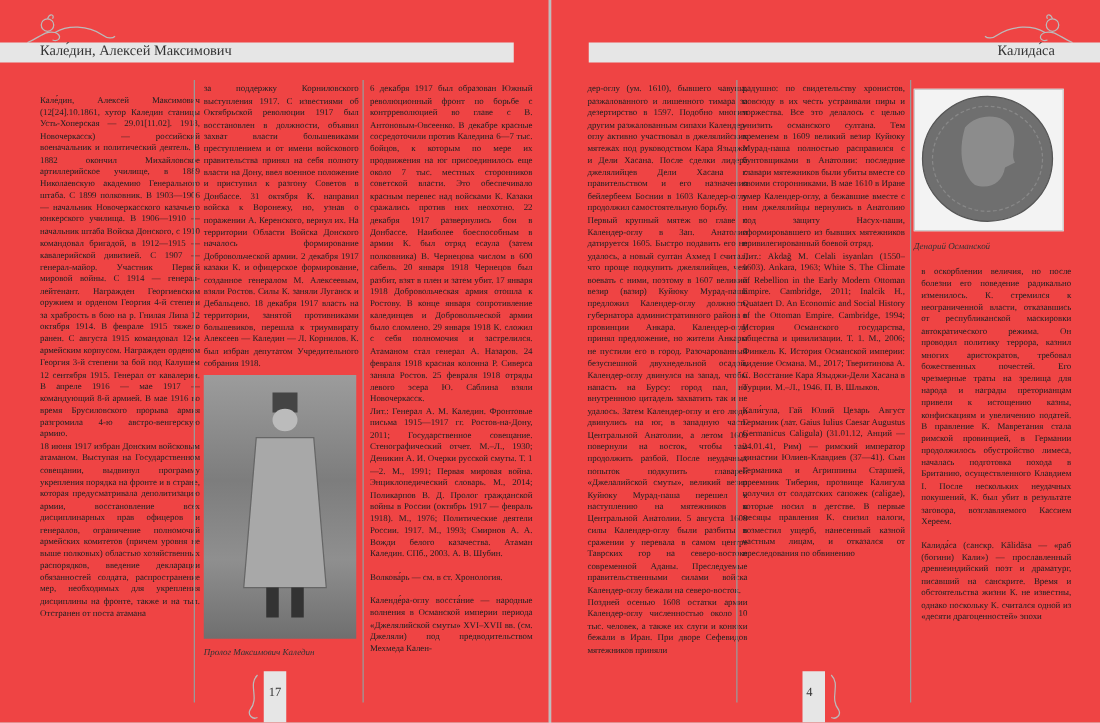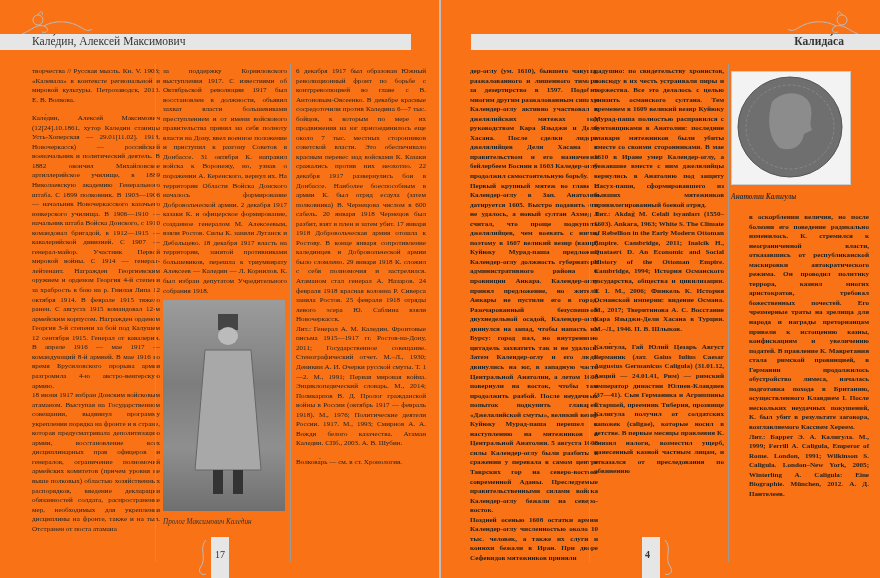--- a/index.html
+++ b/index.html
@@ -1,20 +1,20 @@
 <!DOCTYPE html>
 <html><head>
 <meta charset="utf-8">
 <style>
   html, body { margin:0; padding:0; }
   body { width:880px; height:578px; background:#d9d9d9; position:relative; overflow:hidden;
          font-family:"Liberation Serif", "DejaVu Serif", serif; color:#222; }
-  .page { position:absolute; top:0; height:578px; background:#f97316; overflow:hidden; }
+  .page { position:absolute; top:0; height:578px; background:#ef4444; overflow:hidden; }
   .page.left { left:0; width:439px; }
-  .page.right { left:441px; width:439px;font-weight:bold; }
+  .page.right { left:441px; width:439px; }
   .spine { position:absolute; left:439px; top:0; width:2px; height:578px; background:#bdbdbd; }
   .header-band { position:absolute; top:34px; height:16px; background:#e6e6e6; }
   .left .header-band { left:0; width:411px; }
   .right .header-band { left:30px; width:409px; }
   .header-title { position:absolute; top:35px; font-size:11.5px; color:#333; white-space:nowrap; }
   .left .header-title { left:32px; }
   .right .header-title { right:36px; }
   .ornament { position:absolute; top:10px; }
   .left .ornament { left:20px; }
   .right .ornament { right:20px; }
@@ -35,21 +35,20 @@
 <div class="page left">
   <svg class="ornament" width="75" height="26" viewBox="0 0 75 26">
     <path d="M2 24 C12 20 16 14 24 16 C30 18 28 24 22 22 M24 16 C34 10 50 10 62 18 C66 21 70 21 72 19" stroke="#bbb" fill="none" stroke-width="1"></path>
     <circle cx="18" cy="10" r="5" stroke="#bbb" fill="none"></circle>
     <path d="M18 5 C20 0 24 2 22 5" stroke="#bbb" fill="none"></path>
   </svg>
   <div class="header-band"></div>
   <div class="header-title">Кале́дин, Алексей Максимович</div>
 
   <div class="col" style="left:32px;">
-    <p>творчества // Русская мысль. Кн. V. 1903; «Калевала» в контексте региональной и мировой культуры. Петрозаводск, 2010. Е. В. Волкова.</p>
     <p class="gap">Кале́дин, Алексей Максимович (12[24].10.1861, хутор Каледин станицы Усть-Хоперская — 29.01[11.02]. 1918, Новочеркасск) — российский военачальник и политический деятель. В 1882 окончил Михайловское артиллерийское училище, в 1889 Николаевскую академию Генерального штаба. С 1899 полковник. В 1903—1906 — начальник Новочеркасского казачьего юнкерского училища. В 1906—1910 — начальник штаба Войска Донского, с 1910 командовал бригадой, в 1912—1915 — кавалерийской дивизией. С 1907 — генерал-майор. Участник Первой мировой войны. С 1914 — генерал-лейтенант. Награжден Георгиевским оружием и орденом Георгия 4-й степени за храбрость в бою на р. Гнилая Липа 12 октября 1914. В феврале 1915 тяжело ранен. С августа 1915 командовал 12-м армейским корпусом. Награжден орденом Георгия 3-й степени за бой под Калушем 12 сентября 1915. Генерал от кавалерии. В апреле 1916 — мае 1917 — командующий 8-й армией. В мае 1916 во время Брусиловского прорыва армия разгромила 4-ю австро-венгерскую армию.</p>
     <p>18 июня 1917 избран Донским войсковым атаманом. Выступая на Государственном совещании, выдвинул программу укрепления порядка на фронте и в стране, которая предусматривала деполитизацию армии, восстановление всех дисциплинарных прав офицеров и генералов, ограничение полномочий армейских комитетов (причем уровня не выше полковых) областью хозяйственных распорядков, введение декларации обязанностей солдата, распространение мер, необходимых для укрепления дисциплины на фронте, также и на тыл. Отстранен от поста атамана</p>
   </div>
   <div class="vrule" style="left:155px;"></div>
 
   <div class="col" style="left:163px; width:124px;">
     <p>за поддержку Корниловского выступления 1917. С известиями об Октябрьской революции 1917 был восстановлен в должности, объявил захват власти большевиками преступлением и от имени войскового правительства принял на себя полноту власти на Дону, ввел военное положение и приступил к разгону Советов в Донбассе. 31 октября К. направил войска к Воронежу, но, узнав о поражении А. Керенского, вернул их. На территории Области Войска Донского началось формирование Добровольческой армии. 2 декабря 1917 казаки К. и офицерское формирование, созданное генералом М. Алексеевым, взяли Ростов. Силы К. заняли Луганск и Дебальцево. 18 декабря 1917 власть на территории, занятой противниками большевиков, перешла к триумвирату Алексеев — Каледин — Л. Корнилов. К. был избран депутатом Учредительного собрания 1918.</p>
   </div>
   <div class="photo" style="left:163px; top:300px; width:122px; height:211px; background:linear-gradient(180deg,#9c9c9c 0%,#7d7d7d 40%,#8f8f8f 70%,#6f6f6f 100%);">
     <svg width="122" height="211" viewBox="0 0 122 211">
@@ -60,20 +59,21 @@
       <rect x="70" y="170" width="10" height="24" fill="#333"></rect>
     </svg>
   </div>
   <div class="caption" style="left:163px; top:518px;">Пролог Максимович Каледин</div>
   <div class="vrule" style="left:290px;"></div>
 
   <div class="col" style="left:296px; width:130px;">
     <p>6 декабря 1917 был образован Южный революционный фронт по борьбе с контрреволюцией во главе с В. Антоновым-Овсеенко. В декабре красные сосредоточили против Каледина 6—7 тыс. бойцов, к которым по мере их продвижения на юг присоединилось еще около 7 тыс. местных сторонников советской власти. Это обеспечивало красным перевес над войсками К. Казаки сражались против них неохотно. 22 декабря 1917 развернулись бои в Донбассе. Наиболее боеспособным в армии К. был отряд есаула (затем полковника) В. Чернецова числом в 600 сабель. 20 января 1918 Чернецов был разбит, взят в плен и затем убит. 17 января 1918 Добровольческая армия отошла к Ростову. В конце января сопротивление калединцев и Добровольческой армии было сломлено. 29 января 1918 К. сложил с себя полномочия и застрелился. Атаманом стал генерал А. Назаров. 24 февраля 1918 красная колонна Р. Сиверса заняла Ростов. 25 февраля 1918 отряды левого эсера Ю. Саблина взяли Новочеркасск.</p>
     <p>Лит.: Генерал А. М. Каледин. Фронтовые письма 1915—1917 гг. Ростов-на-Дону, 2011; Государственное совещание. Стенографический отчет. М.–Л., 1930; Деникин А. И. Очерки русской смуты. Т. 1—2. М., 1991; Первая мировая война. Энциклопедический словарь. М., 2014; Поликарпов В. Д. Пролог гражданской войны в России (октябрь 1917 — февраль 1918). М., 1976; Политические деятели России. 1917. М., 1993; Смирнов А. А. Вожди белого казачества. Атаман Каледин. СПб., 2003. А. В. Шубин.</p>
     <p class="gap">Волкова́рь — см. в ст. Хронология.</p>
+    <p class="gap">Календе́ра-оглу восста́ние — народные волнения в Османской империи периода «Джелялийской смуты» XVI–XVII вв. (см. Джеляли) под предводительством Мехмеда Кален-</p>
   </div>
 
   <svg class="pg-orn" style="left:196px;" width="14" height="40" viewBox="0 0 14 40">
     <path d="M10 2 C2 10 12 20 4 30 C2 34 6 38 10 36" stroke="#bbb" fill="none"></path>
   </svg>
   <div class="pagenum-box" style="left:211px;"></div>
   <div class="pagenum" style="left:215px;">17</div>
 </div>
 
 <div class="spine"></div>
@@ -101,25 +101,25 @@
   </div>
   <div class="vrule" style="left:287px;"></div>
 
   <div class="photo" style="left:290px; top:71px; width:118px; height:112px; background:#f3f3f3; border:1px solid #ccc;">
     <svg width="118" height="112" viewBox="0 0 118 112">
       <ellipse cx="58" cy="55" rx="52" ry="50" fill="#6f6f6f" stroke="#555"></ellipse>
       <ellipse cx="58" cy="55" rx="44" ry="42" fill="none" stroke="#888" stroke-dasharray="3 2"></ellipse>
       <path d="M40 30 C50 18 72 18 78 32 C82 44 76 50 80 58 L72 62 C70 74 60 80 48 76 C38 68 34 50 40 30 Z" fill="#8c8c8c"></path>
     </svg>
   </div>
-  <div class="caption" style="left:290px; top:193px;">Анатолии Калигулы</div>
+  <div class="caption" style="left:290px; top:193px;">Денарий Османской</div>
 
-  <div class="col" style="left:308px; top:213px; width:120px;">
+  <div class="col" style="left:296px; top:213px; width:120px;">
     <p>в оскорблении величия, но после болезни его поведение радикально изменилось. К. стремился к неограниченной власти, отказавшись от республиканской маскировки автократического режима. Он проводил политику террора, казнил многих аристократов, требовал божественных почестей. Его чрезмерные траты на зрелища для народа и награды преторианцам привели к истощению казны, конфискациям и увеличению податей. В правление К. Мавретания стала римской провинцией, в Германии продолжилось обустройство лимеса, началась подготовка похода в Британию, осуществленного Клавдием I. После нескольких неудачных покушений, К. был убит в результате заговора, возглавляемого Кассием Хереем.</p>
-    <p>Лит.: Баррет Э. А. Калигула. М., 1999; Ferrill A. Caligula, Emperor of Rome. London, 1991; Wilkinson S. Caligula. London–New York, 2005; Winterling A. Caligula: Eine Biographie. München, 2012. А. Д. Пантелеев.</p>
+    <p class="gap">Калида́са (санскр. Kālidāsa — «раб (богини) Кали») — прославленный древнеиндийский поэт и драматург, писавший на санскрите. Время и обстоятельства жизни К. не известны, однако поскольку К. считался одной из «десяти драгоценностей» эпохи</p>
   </div>
 
   <div class="pagenum-box" style="left:201px;"></div>
   <div class="pagenum" style="left:204px;">4</div>
   <svg class="pg-orn" style="left:220px;" width="14" height="40" viewBox="0 0 14 40">
     <path d="M4 2 C12 10 2 20 10 30 C12 34 8 38 4 36" stroke="#bbb" fill="none"></path>
   </svg>
 </div>
 
 </body></html>

